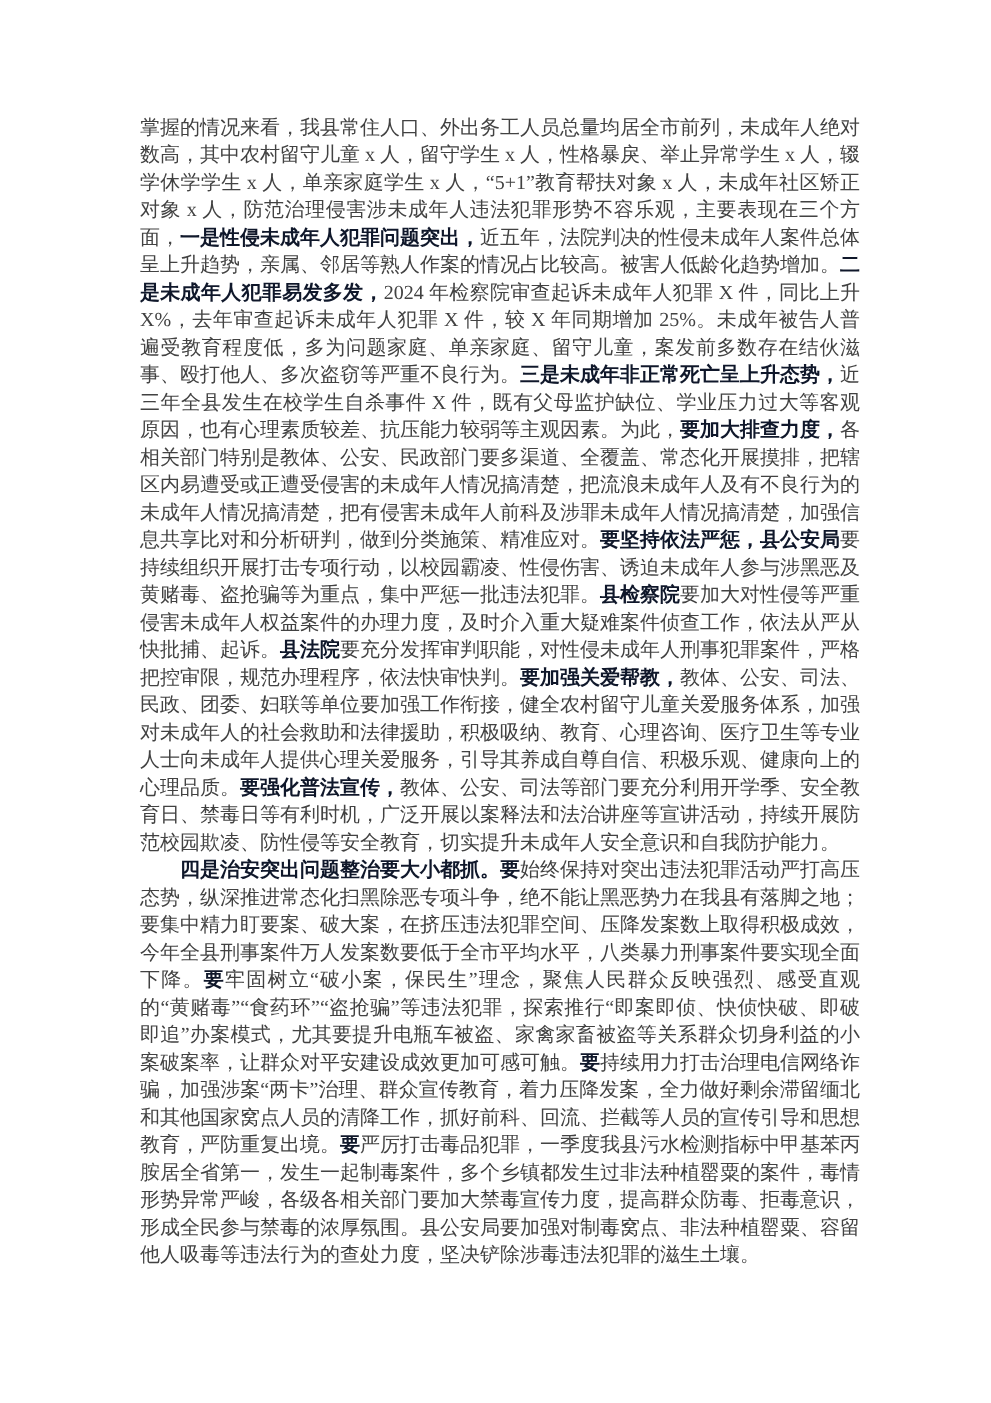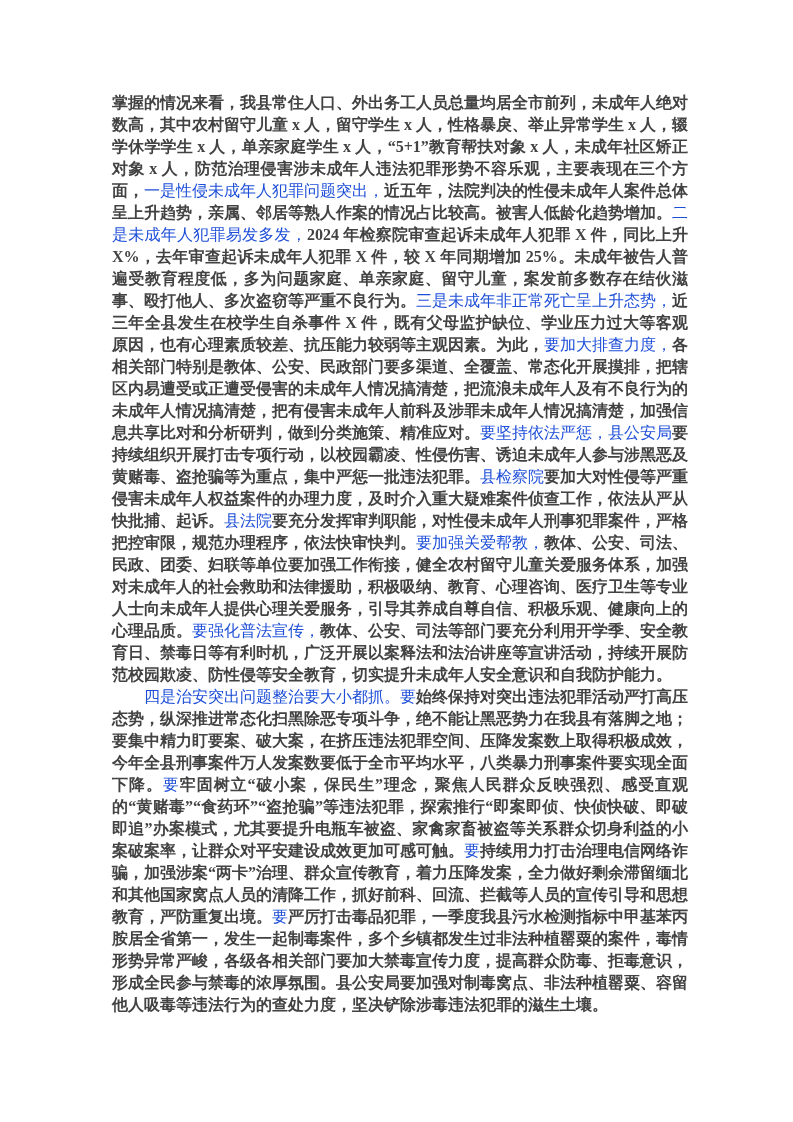--- a/index.html
+++ b/index.html
@@ -28,25 +28,25 @@
     letter-spacing: 0;
   }
   .para {
     margin: 0;
     padding: 0;
   }
   .para.indent {
     text-indent: 32px;
   }
   .run {
-    font-weight: bold;
+    font-weight: normal;
   }
   .run.b {
-    font-weight: normal;
-    color: #1d4ed8;
+    font-weight: bold;
+    color: #0f172a;
   }
 </style>
 </head>
 <body>
 
 <div class="page">
   <div class="content">
       <p class="para"><span class="run">掌握的情况来看，我县常住人口、外出务工人员总量均居全市前列，未成年人绝对数高，其中农村留守儿童 x 人，留守学生 x 人，性格暴戾、举止异常学生 x 人，辍学休学学生 x 人，单亲家庭学生 x 人，“5+1”教育帮扶对象 x 人，未成年社区矫正对象 x 人，防范治理侵害涉未成年人违法犯罪形势不容乐观，主要表现在三个方面，</span><span class="run b">一是性侵未成年人犯罪问题突出，</span><span class="run">近五年，法院判决的性侵未成年人案件总体呈上升趋势，亲属、邻居等熟人作案的情况占比较高。被害人低龄化趋势增加。</span><span class="run b">二是未成年人犯罪易发多发，</span><span class="run">2024 年检察院审查起诉未成年人犯罪 X 件，同比上升 X%，去年审查起诉未成年人犯罪 X 件，较 X 年同期增加 25%。未成年被告人普遍受教育程度低，多为问题家庭、单亲家庭、留守儿童，案发前多数存在结伙滋事、殴打他人、多次盗窃等严重不良行为。</span><span class="run b">三是未成年非正常死亡呈上升态势，</span><span class="run">近三年全县发生在校学生自杀事件 X 件，既有父母监护缺位、学业压力过大等客观原因，也有心理素质较差、抗压能力较弱等主观因素。为此，</span><span class="run b">要加大排查力度，</span><span class="run">各相关部门特别是教体、公安、民政部门要多渠道、全覆盖、常态化开展摸排，把辖区内易遭受或正遭受侵害的未成年人情况搞清楚，把流浪未成年人及有不良行为的未成年人情况搞清楚，把有侵害未成年人前科及涉罪未成年人情况搞清楚，加强信息共享比对和分析研判，做到分类施策、精准应对。</span><span class="run b">要坚持依法严惩，县公安局</span><span class="run">要持续组织开展打击专项行动，以校园霸凌、性侵伤害、诱迫未成年人参与涉黑恶及黄赌毒、盗抢骗等为重点，集中严惩一批违法犯罪。</span><span class="run b">县检察院</span><span class="run">要加大对性侵等严重侵害未成年人权益案件的办理力度，及时介入重大疑难案件侦查工作，依法从严从快批捕、起诉。</span><span class="run b">县法院</span><span class="run">要充分发挥审判职能，对性侵未成年人刑事犯罪案件，严格把控审限，规范办理程序，依法快审快判。</span><span class="run b">要加强关爱帮教，</span><span class="run">教体、公安、司法、民政、团委、妇联等单位要加强工作衔接，健全农村留守儿童关爱服务体系，加强对未成年人的社会救助和法律援助，积极吸纳、教育、心理咨询、医疗卫生等专业人士向未成年人提供心理关爱服务，引导其养成自尊自信、积极乐观、健康向上的心理品质。</span><span class="run b">要强化普法宣传，</span><span class="run">教体、公安、司法等部门要充分利用开学季、安全教育日、禁毒日等有利时机，广泛开展以案释法和法治讲座等宣讲活动，持续开展防范校园欺凌、防性侵等安全教育，切实提升未成年人安全意识和自我防护能力。</span></p>
       <p class="para indent"><span class="run b">四是治安突出问题整治要大小都抓。要</span><span class="run">始终保持对突出违法犯罪活动严打高压态势，纵深推进常态化扫黑除恶专项斗争，绝不能让黑恶势力在我县有落脚之地；要集中精力盯要案、破大案，在挤压违法犯罪空间、压降发案数上取得积极成效，今年全县刑事案件万人发案数要低于全市平均水平，八类暴力刑事案件要实现全面下降。</span><span class="run b">要</span><span class="run">牢固树立“破小案，保民生”理念，聚焦人民群众反映强烈、感受直观的“黄赌毒”“食药环”“盗抢骗”等违法犯罪，探索推行“即案即侦、快侦快破、即破即追”办案模式，尤其要提升电瓶车被盗、家禽家畜被盗等关系群众切身利益的小案破案率，让群众对平安建设成效更加可感可触。</span><span class="run b">要</span><span class="run">持续用力打击治理电信网络诈骗，加强涉案“两卡”治理、群众宣传教育，着力压降发案，全力做好剩余滞留缅北和其他国家窝点人员的清降工作，抓好前科、回流、拦截等人员的宣传引导和思想教育，严防重复出境。</span><span class="run b">要</span><span class="run">严厉打击毒品犯罪，一季度我县污水检测指标中甲基苯丙胺居全省第一，发生一起制毒案件，多个乡镇都发生过非法种植罂粟的案件，毒情形势异常严峻，各级各相关部门要加大禁毒宣传力度，提高群众防毒、拒毒意识，形成全民参与禁毒的浓厚氛围。县公安局要加强对制毒窝点、非法种植罂粟、容留他人吸毒等违法行为的查处力度，坚决铲除涉毒违法犯罪的滋生土壤。</span></p>
     </div>

